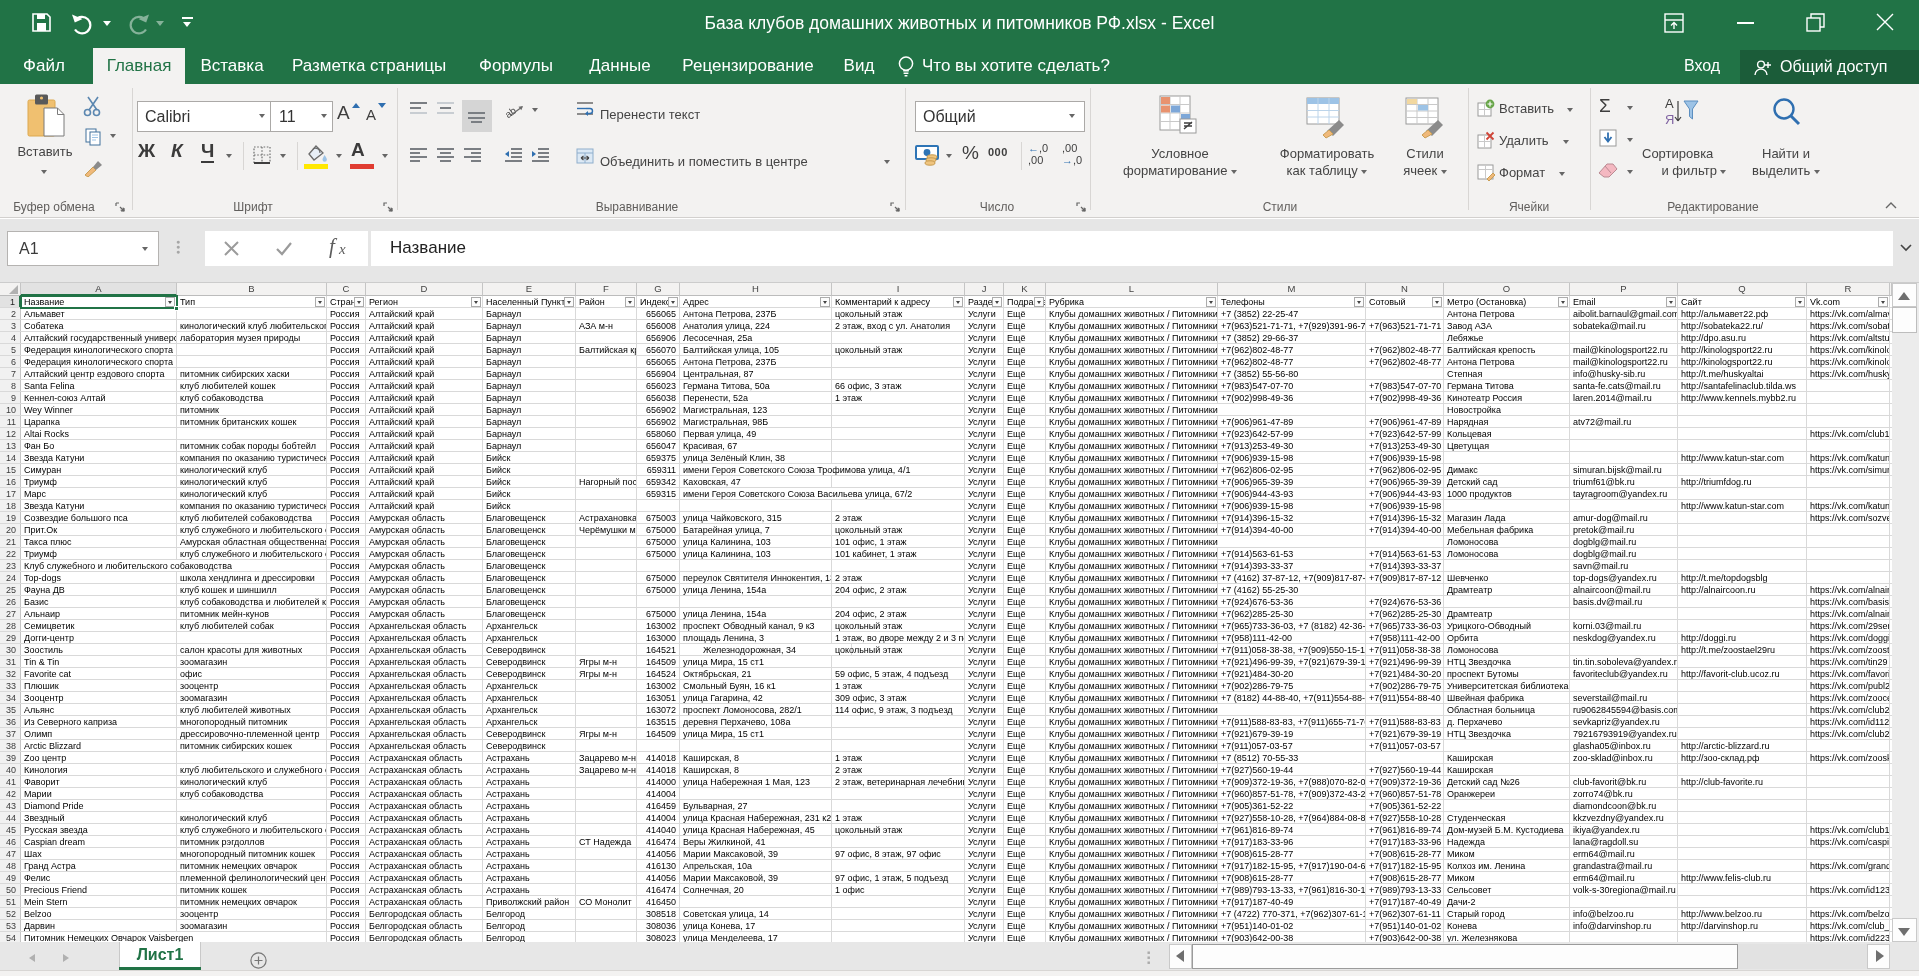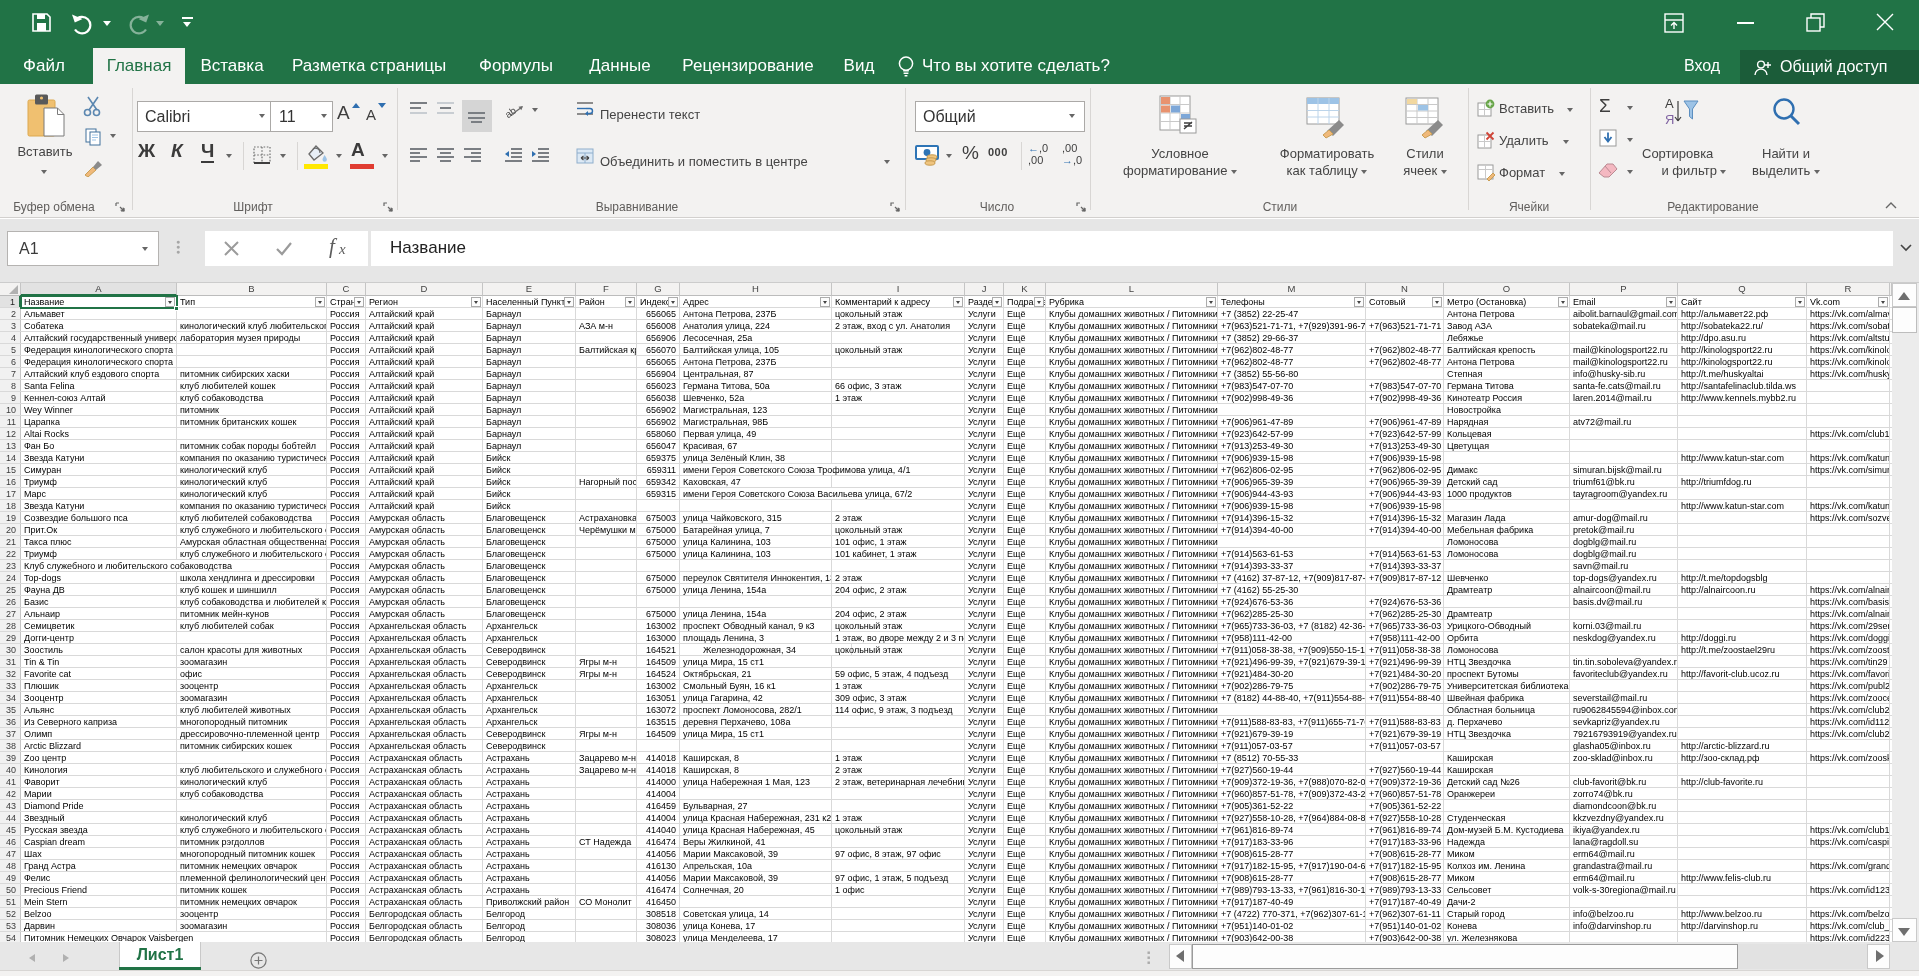--- a/index.html
+++ b/index.html
@@ -73,20 +73,21 @@
   <path d="M2 3.5 L4.8 11.5 L12.5 8 z" fill="#fff"></path>
  </svg>
  <div style="position:absolute;left:103px;top:21px;width:0;height:0;border-left:4px solid transparent;border-right:4px solid transparent;border-top:5px solid #fff"></div>
  <svg style="position:absolute;left:125px;top:11px;opacity:.45" width="26" height="24" viewBox="0 0 26 24">
   <path d="M20.5 9 a 8.3 8.3 0 1 0 0.5 9.5" fill="none" stroke="#fff" stroke-width="2.2"></path>
   <path d="M24 3.5 L21.2 11.5 L13.5 8 z" fill="#fff"></path>
  </svg>
  <div style="position:absolute;left:156px;top:21px;width:0;height:0;border-left:4px solid transparent;border-right:4px solid transparent;border-top:5px solid #fff;opacity:.45"></div>
  <div style="position:absolute;left:182px;top:17px;width:11px;height:2px;background:#fff"></div>
  <div style="position:absolute;left:183px;top:22px;width:0;height:0;border-left:4.5px solid transparent;border-right:4.5px solid transparent;border-top:5px solid #fff"></div>
+ <div id="title">База клубов домашних животных и питомников РФ.xlsx - Excel</div>
  <svg style="position:absolute;left:1664px;top:13px" width="20" height="20" viewBox="0 0 20 20">
   <rect x="1" y="1" width="18" height="18" fill="none" stroke="#fff" stroke-width="1.4"></rect>
   <path d="M1 7 h18" stroke="#fff" stroke-width="1.4"></path>
   <path d="M10 16 v-6 M7 12.5 l3 -3 3 3" fill="none" stroke="#fff" stroke-width="1.4"></path>
  </svg>
  <div style="position:absolute;left:1737px;top:22px;width:17px;height:1.6px;background:#fff"></div>
  <svg style="position:absolute;left:1806px;top:13px" width="19" height="19" viewBox="0 0 19 19">
   <rect x="1" y="5" width="13" height="13" fill="none" stroke="#fff" stroke-width="1.4"></rect>
   <path d="M5 5 v-4 h13 v13 h-4" fill="none" stroke="#fff" stroke-width="1.4"></path>
  </svg>
@@ -607,21 +608,21 @@
         <div class="c" style="left:1046px;width:172px">Клубы домашних животных / Питомники</div>
         <div class="c" style="left:1218px;width:148px">+7(962)802-48-77</div>
         <div class="c" style="left:1366px;width:78px">+7(962)802-48-77</div>
         <div class="c" style="left:1444px;width:126px">Антона Петрова</div>
         <div class="c" style="left:1570px;width:108px">mail@kinologsport22.ru</div>
         <div class="c" style="left:1678px;width:129px">http://kinologsport22.ru</div>
         <div class="c" style="left:1807px;width:83px">https://vk.com/kinologsport</div>
       </div>
 <div class="row" style="top:85px;height:12px">
         <div class="gn" style="height:11px">7</div>
-        <div class="c" style="left:21px;width:156px">Алтайский клуб ездового спорта</div>
+        <div class="c" style="left:21px;width:156px">Алтайский центр ездового спорта</div>
         <div class="c" style="left:177px;width:150px">питомник сибирских хаски</div>
         <div class="c" style="left:327px;width:39px">Россия</div>
         <div class="c" style="left:366px;width:117px">Алтайский край</div>
         <div class="c" style="left:483px;width:93px">Барнаул</div>
         <div class="c" style="left:576px;width:61px"></div>
         <div class="c cr" style="left:637px;width:43px">656904</div>
         <div class="c" style="left:680px;width:152px">Центральная, 87</div>
         <div class="c" style="left:832px;width:133px"></div>
         <div class="c" style="left:965px;width:39px">Услуги</div>
         <div class="c" style="left:1004px;width:42px">Ещё</div>
@@ -656,21 +657,21 @@
       </div>
 <div class="row" style="top:109px;height:12px">
         <div class="gn" style="height:11px">9</div>
         <div class="c" style="left:21px;width:156px">Кеннел-союз Алтай</div>
         <div class="c" style="left:177px;width:150px">клуб собаководства</div>
         <div class="c" style="left:327px;width:39px">Россия</div>
         <div class="c" style="left:366px;width:117px">Алтайский край</div>
         <div class="c" style="left:483px;width:93px">Барнаул</div>
         <div class="c" style="left:576px;width:61px"></div>
         <div class="c cr" style="left:637px;width:43px">656038</div>
-        <div class="c" style="left:680px;width:152px">Шевченко, 52а</div>
+        <div class="c" style="left:680px;width:152px">Перенести, 52а</div>
         <div class="c" style="left:832px;width:133px">1 этаж</div>
         <div class="c" style="left:965px;width:39px">Услуги</div>
         <div class="c" style="left:1004px;width:42px">Ещё</div>
         <div class="c" style="left:1046px;width:172px">Клубы домашних животных / Питомники</div>
         <div class="c" style="left:1218px;width:148px">+7(902)998-49-36</div>
         <div class="c" style="left:1366px;width:78px">+7(902)998-49-36</div>
         <div class="c" style="left:1444px;width:126px">Кинотеатр Россия</div>
         <div class="c" style="left:1570px;width:108px">laren.2014@mail.ru</div>
         <div class="c" style="left:1678px;width:129px">http://www.kennels.mybb2.ru</div>
         <div class="c" style="left:1807px;width:83px"></div>
@@ -1204,21 +1205,21 @@
         <div class="c" style="left:483px;width:93px">Архангельск</div>
         <div class="c" style="left:576px;width:61px"></div>
         <div class="c cr" style="left:637px;width:43px">163072</div>
         <div class="c" style="left:680px;width:152px">проспект Ломоносова, 282/1</div>
         <div class="c" style="left:832px;width:133px">114 офис, 9 этаж, 3 подъезд</div>
         <div class="c" style="left:965px;width:39px">Услуги</div>
         <div class="c" style="left:1004px;width:42px">Ещё</div>
         <div class="c" style="left:1046px;width:320px">Клубы домашних животных / Питомники</div>
         <div class="c" style="left:1366px;width:78px"></div>
         <div class="c" style="left:1444px;width:126px">Областная больница</div>
-        <div class="c" style="left:1570px;width:108px">ru9062845594@inbox.com</div>
+        <div class="c" style="left:1570px;width:108px">ru9062845594@basis.com</div>
         <div class="c" style="left:1678px;width:129px"></div>
         <div class="c" style="left:1807px;width:83px">https://vk.com/club2914</div>
       </div>
 <div class="row" style="top:433px;height:12px">
         <div class="gn" style="height:11px">36</div>
         <div class="c" style="left:21px;width:156px">Из Северного каприза</div>
         <div class="c" style="left:177px;width:150px">многопородный питомник</div>
         <div class="c" style="left:327px;width:39px">Россия</div>
         <div class="c" style="left:366px;width:117px">Архангельская область</div>
         <div class="c" style="left:483px;width:93px">Архангельск</div>

